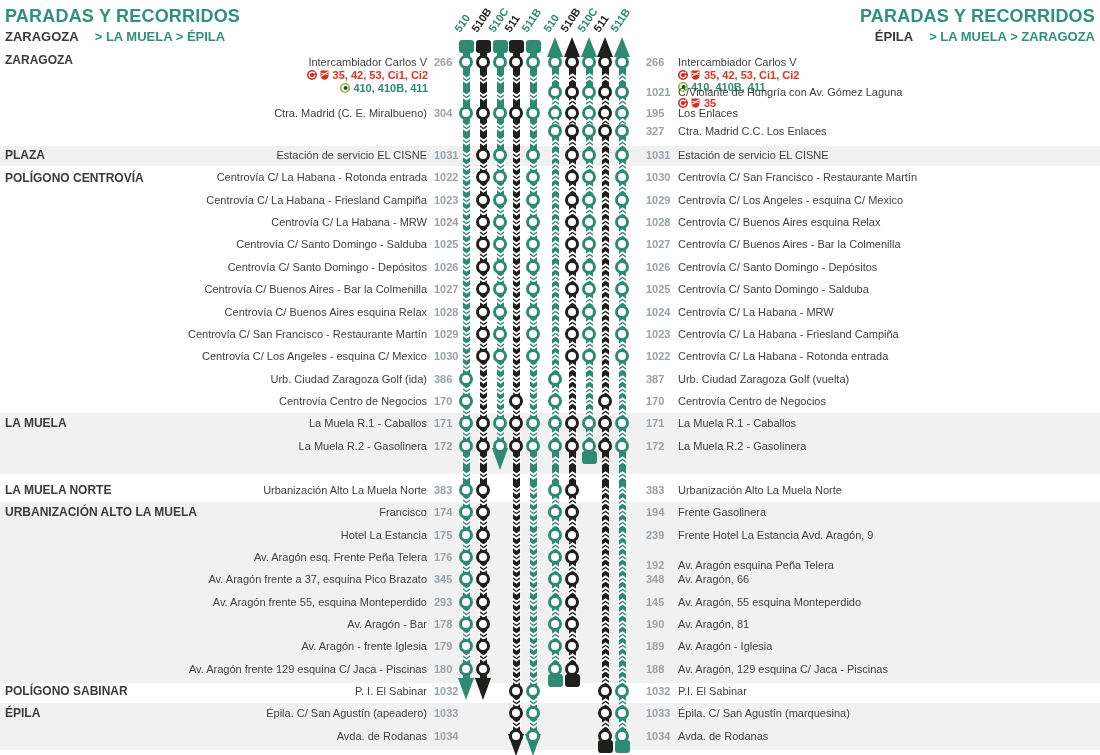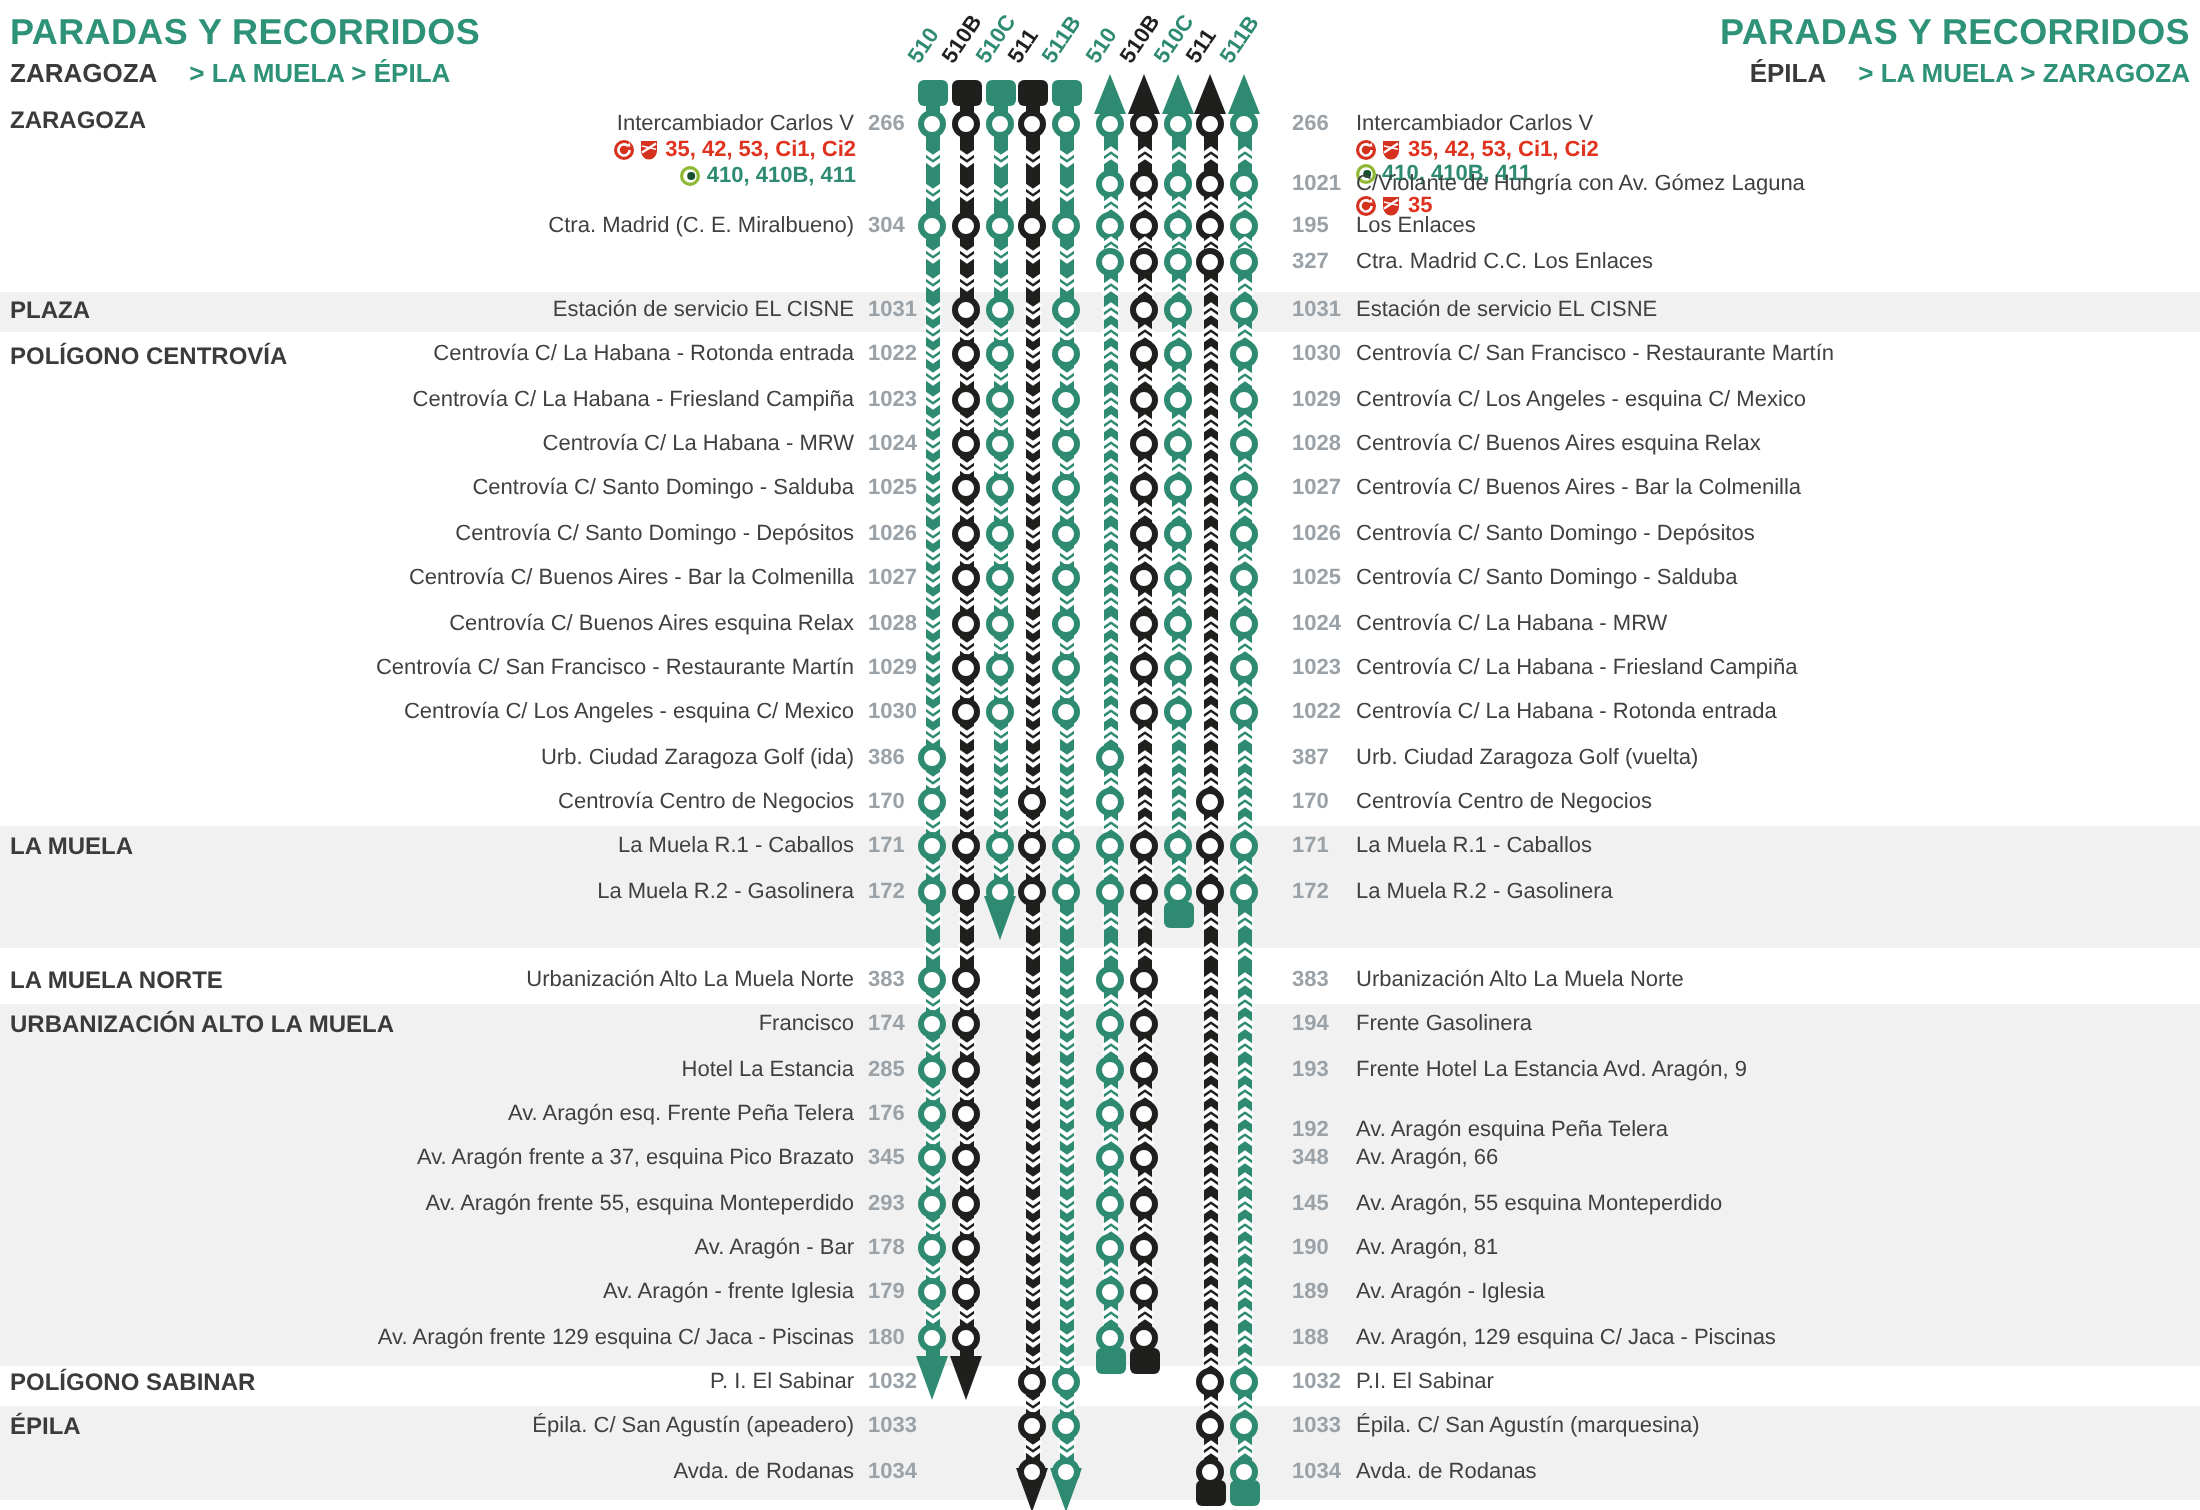--- a/index.html
+++ b/index.html
@@ -151,21 +151,21 @@
     <div class="lstop" style="top: 482px;">
       <span class="sname">Urbanización Alto La Muela Norte</span>
       <span class="snum">383</span>
     </div>
     <div class="lstop" style="top: 504px;">
       <span class="sname">Francisco</span>
       <span class="snum">174</span>
     </div>
     <div class="lstop" style="top: 527px;">
       <span class="sname">Hotel La Estancia</span>
-      <span class="snum">285</span>
+      <span class="snum">175</span>
     </div>
     <div class="lstop" style="top: 549px;">
       <span class="sname">Av. Aragón esq. Frente Peña Telera</span>
       <span class="snum">176</span>
     </div>
     <div class="lstop" style="top: 571px;">
       <span class="sname">Av. Aragón frente a 37, esquina Pico Brazato</span>
       <span class="snum">345</span>
     </div>
     <div class="lstop" style="top: 594px;">
@@ -313,21 +313,21 @@
     </div>
     <div class="rstop" style="top: 482px;">
       <span class="snum">383</span>
       <span class="sname">Urbanización Alto La Muela Norte</span>
     </div>
     <div class="rstop" style="top: 504px;">
       <span class="snum">194</span>
       <span class="sname">Frente Gasolinera</span>
     </div>
     <div class="rstop" style="top: 527px;">
-      <span class="snum">193</span>
+      <span class="snum">239</span>
       <span class="sname">Frente Hotel La Estancia Avd. Aragón, 9</span>
     </div>
     <div class="rstop" style="top: 557px; align-items: center;">
       <span class="snum">192</span>
       <span class="sname">Av. Aragón esquina Peña Telera</span>
     </div>
     <div class="rstop" style="top: 571px;">
       <span class="snum">348</span>
       <span class="sname">Av. Aragón, 66</span>
     </div>

